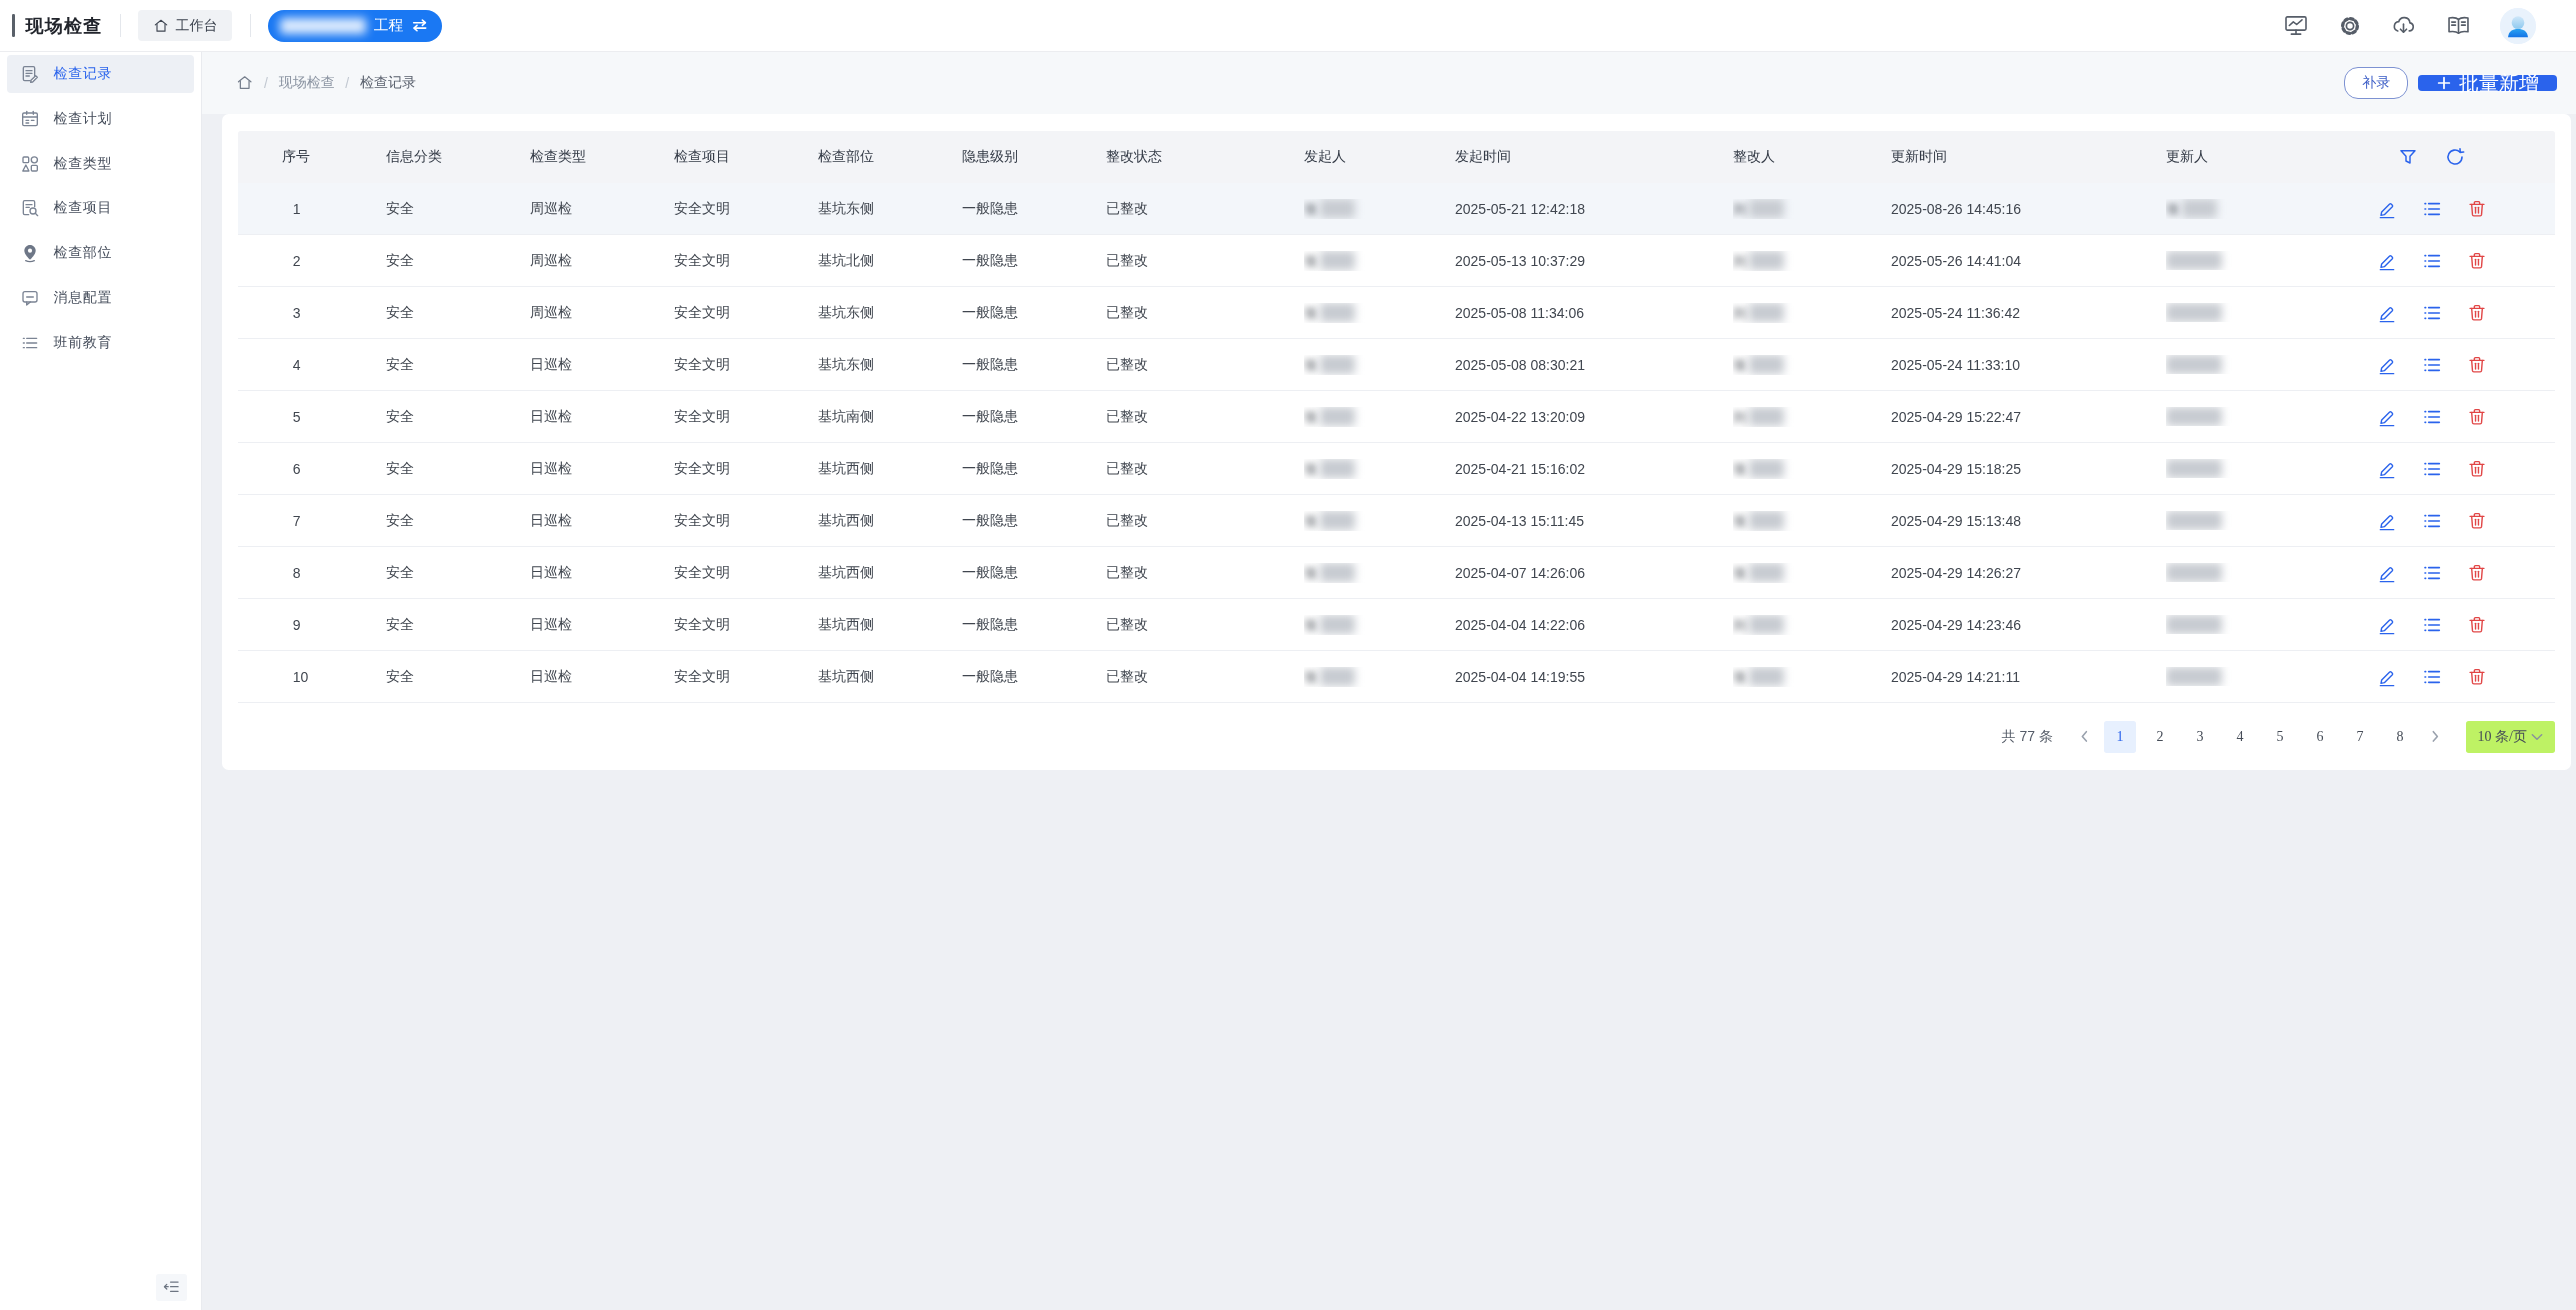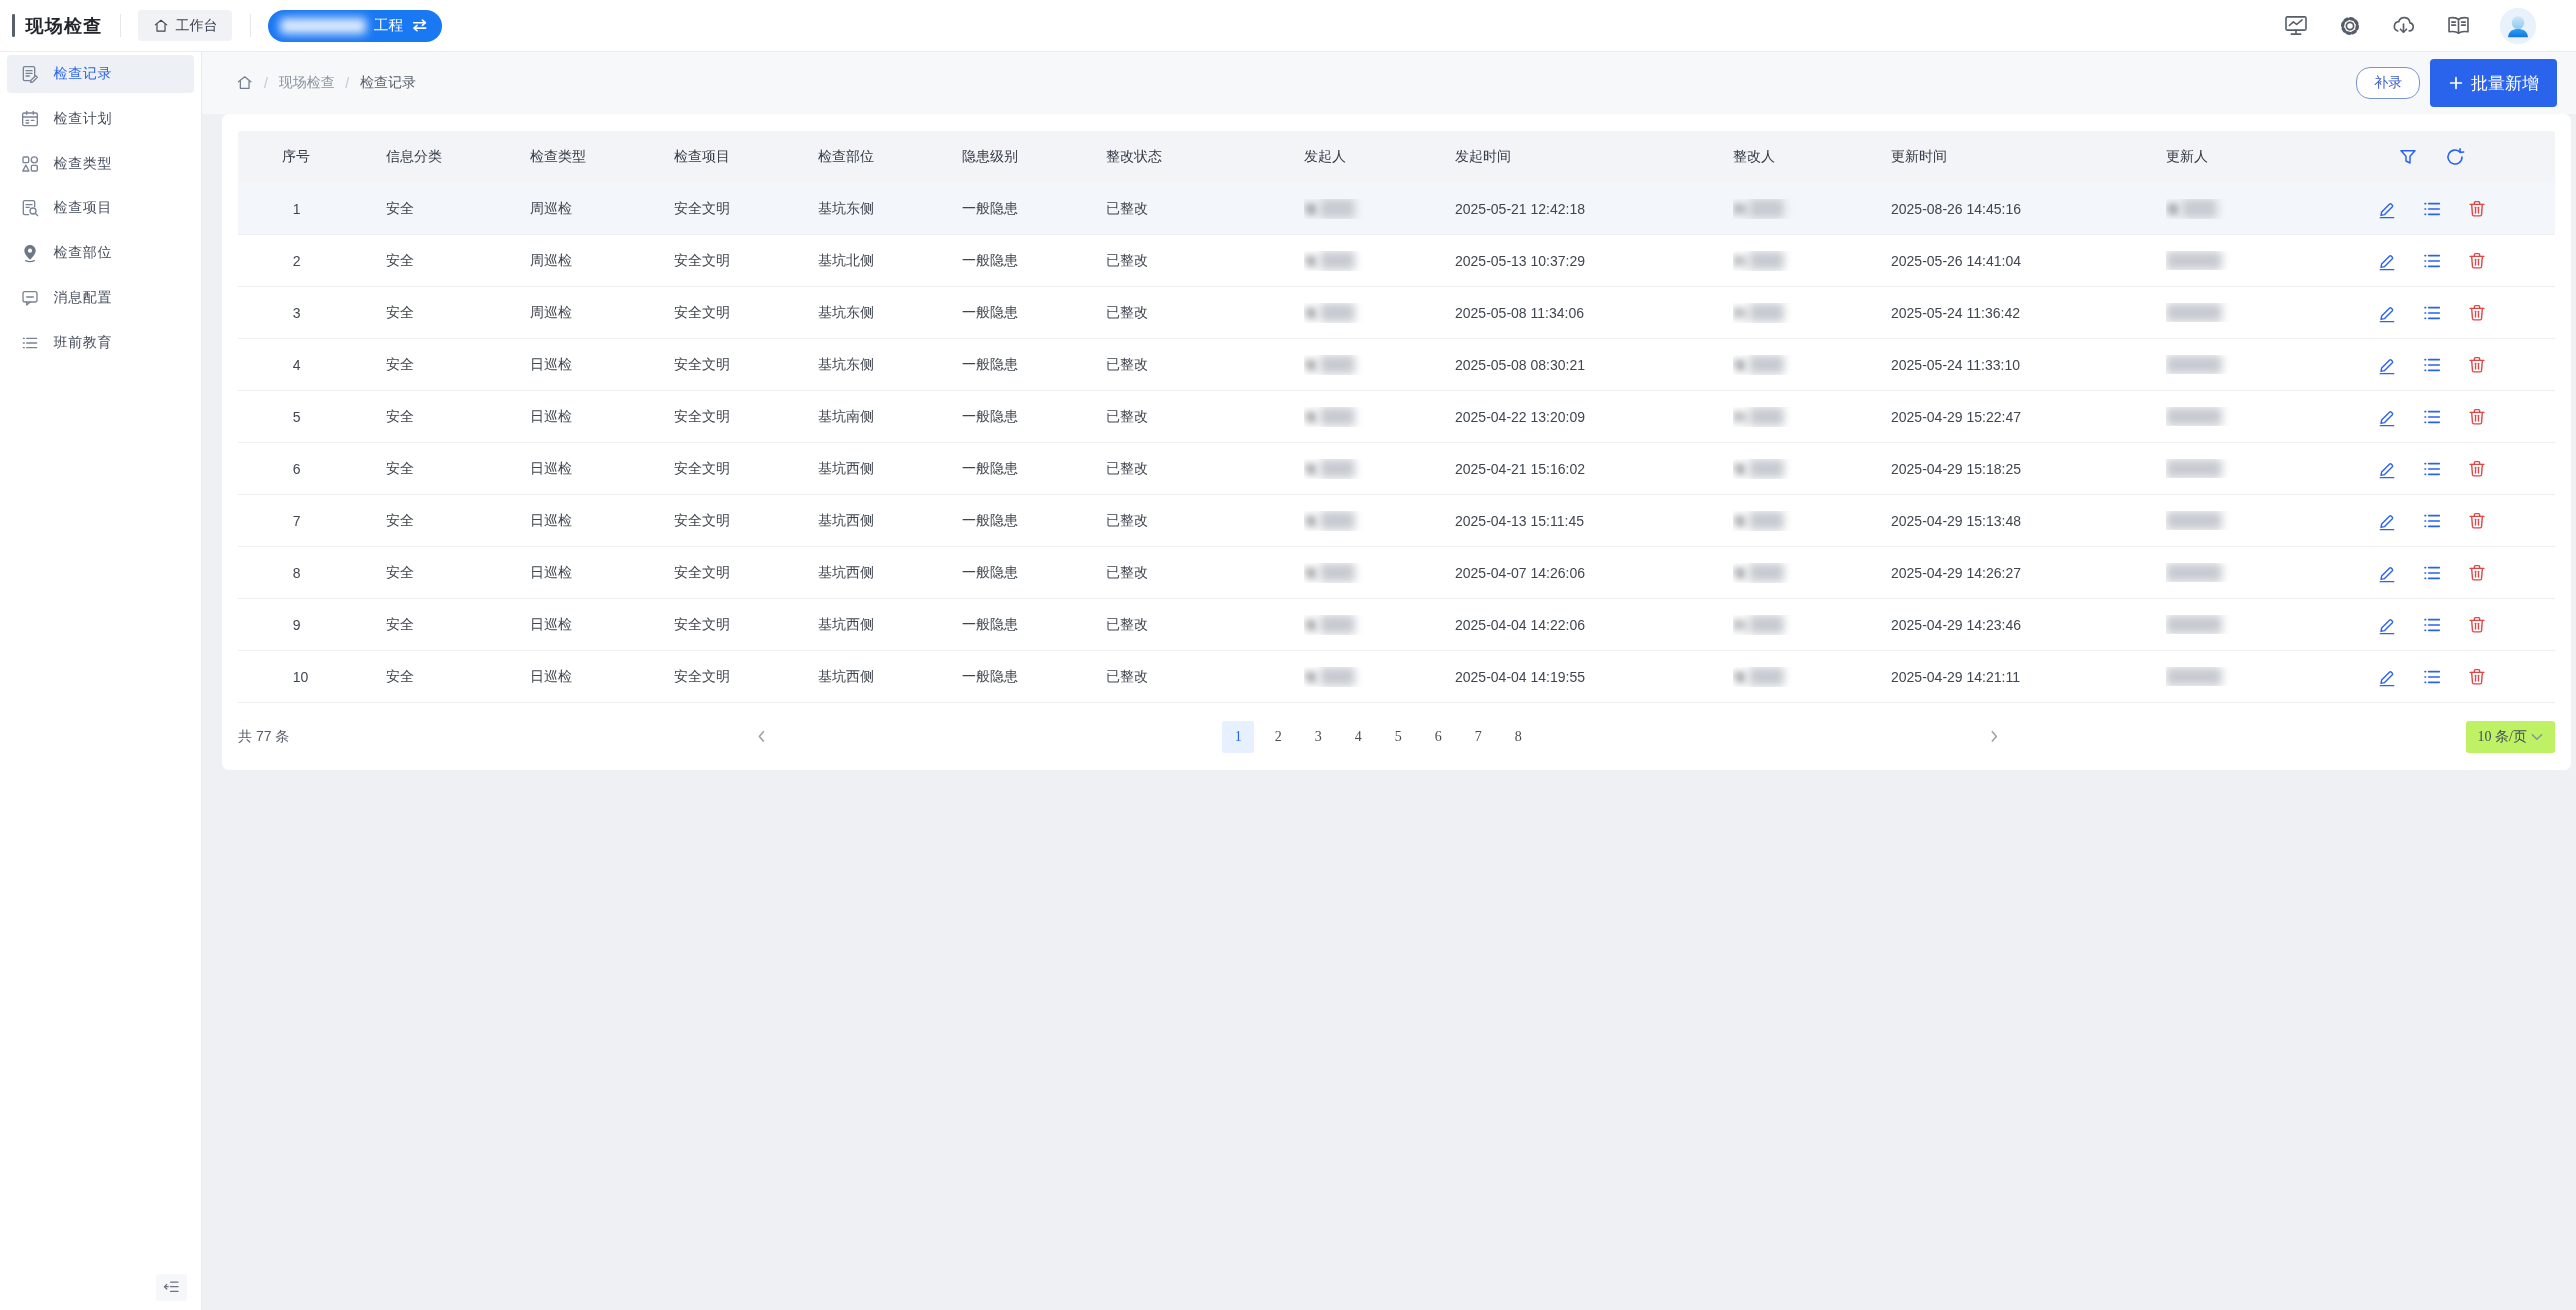--- a/index.html
+++ b/index.html
@@ -36,43 +36,43 @@
 
   .content{flex:1;display:flex;flex-direction:column;background:#eef0f4}
   .crumb-bar{height:62px;flex:none;display:flex;align-items:center;justify-content:space-between;
     padding:0 19px 0 34px;background:#f6f8fa}
   .crumb{display:flex;align-items:center;gap:10.7px;font-size:14px;color:#8a93a1}
   .crumb .sep{color:#c2c8d1}
   .crumb .cur{color:#59606d}
   .crumb-actions{display:flex;align-items:center;gap:9.4px}
   .btn-outline{height:32px;padding:0 17px;border:0.7px solid #7d92d2;border-radius:14px;background:#fff;
     color:#3a5cc6;font-size:14px}
-  .btn-primary{height:48px;padding:0 18px;border:none;border-radius:4px;background:#2a63ec;color:#fff;
-    font-size:17px;display:flex;align-items:center;gap:7.4px}
+  .btn-primary{height:16px;padding:0 18px;border:none;border-radius:4px;background:#2a63ec;color:#fff;
+    font-size:20px;display:flex;align-items:center;gap:7.4px}
 
   
   .card{margin:0 5px 0 20px;background:#fff;border-radius:6.7px;padding:17px 16px 0;flex:none}
   .t-head,.t-row{display:flex;align-items:center;height:52px;padding-left:44px}
   .t-head{background:#f3f4f7;border-radius:2.7px 2.7px 0 0;font-size:14px;color:#333a46}
   .t-row{border-bottom:0.7px solid #edeff3;font-size:14px;color:#40464f}
   .t-row.hovered{background:#f3f6fa}
   .td,.th{flex:none;white-space:nowrap;overflow:hidden}
   .c1{width:104px}.c2{width:144px}.c3{width:144px}.c4{width:144px}.c5{width:144px}.c6{width:144px}
   .c7{width:198px}.c8{width:151px}.c9{width:278px}.c10{width:158px}.c11{width:275px}.c12{width:208px}
   .c13{flex:1;display:flex;align-items:center;gap:25px;padding-left:3.4px}
   .t-head .c13{padding-left:23.5px;gap:27px}
   .t-row .c1{padding-left:10.7px}
   .act-btn{background:none;border:none;padding:0;display:flex}
   .n-vis{filter:blur(3.4px)}
   .n-blk{display:inline-block;width:35px;height:19px;border-radius:2px;background:#c7cbd1;filter:blur(4px);
     vertical-align:-4px;margin-left:2px}
   .n-blk.wide{width:56px;margin-left:0}
 
   
-  .pager{height:67px;display:flex;align-items:center;justify-content:space-between;gap:8px;font-size:14px;color:#515863}
+  .pager{height:67px;display:flex;align-items:center;justify-content:flex-end;gap:8px;font-size:14px;color:#515863}
   .pg-total{margin-right:12px;color:#555c68}
   .pg-btn{min-width:32px;height:32px;display:flex;align-items:center;justify-content:center;border-radius:2.7px;
     border:none;background:transparent;color:#454c57;font-size:14px}
   .pg-btn.active{background:#e7f0fe;color:#2a63ec}
   .pg-arrow{min-width:23px}
   .pg-size{display:flex;align-items:center;gap:4px;height:32px;padding:0 12px;background:#bef264;border:none;
     border-radius:2.7px;margin-left:10.7px;color:#454c57;font-size:14px}
 </style>
 </head>
 <body>

